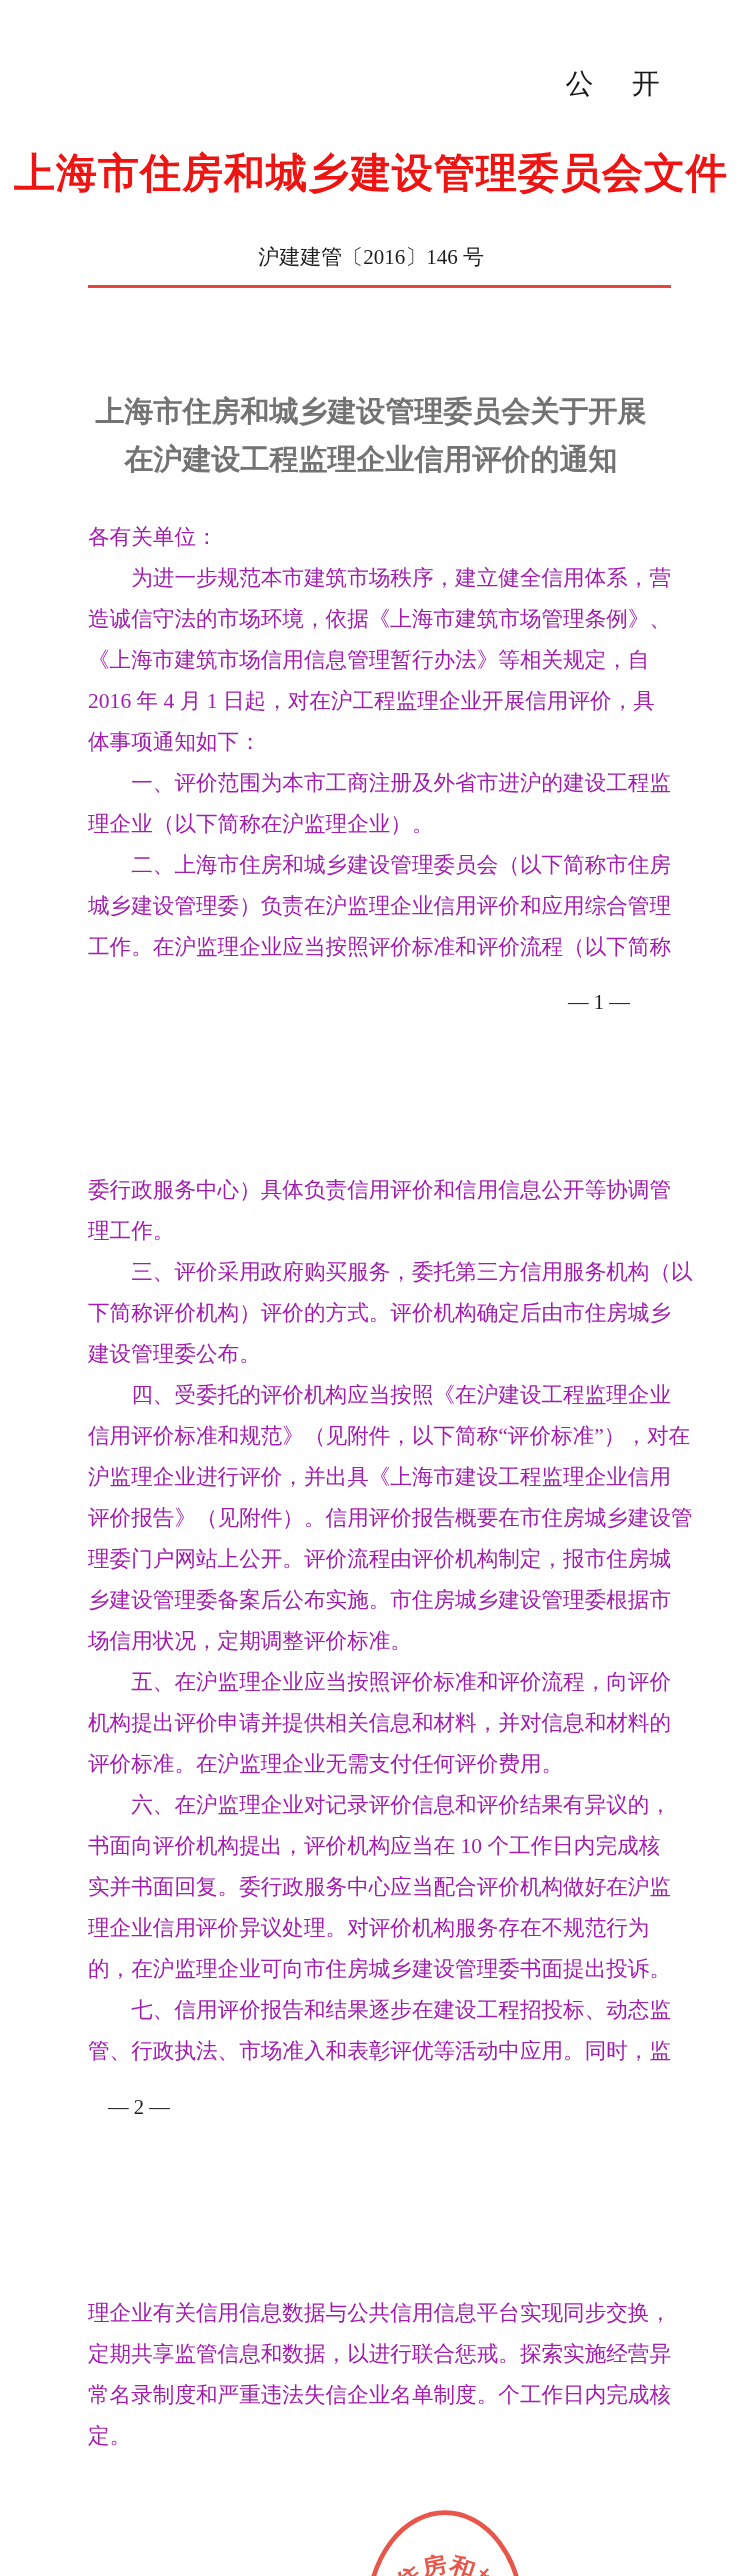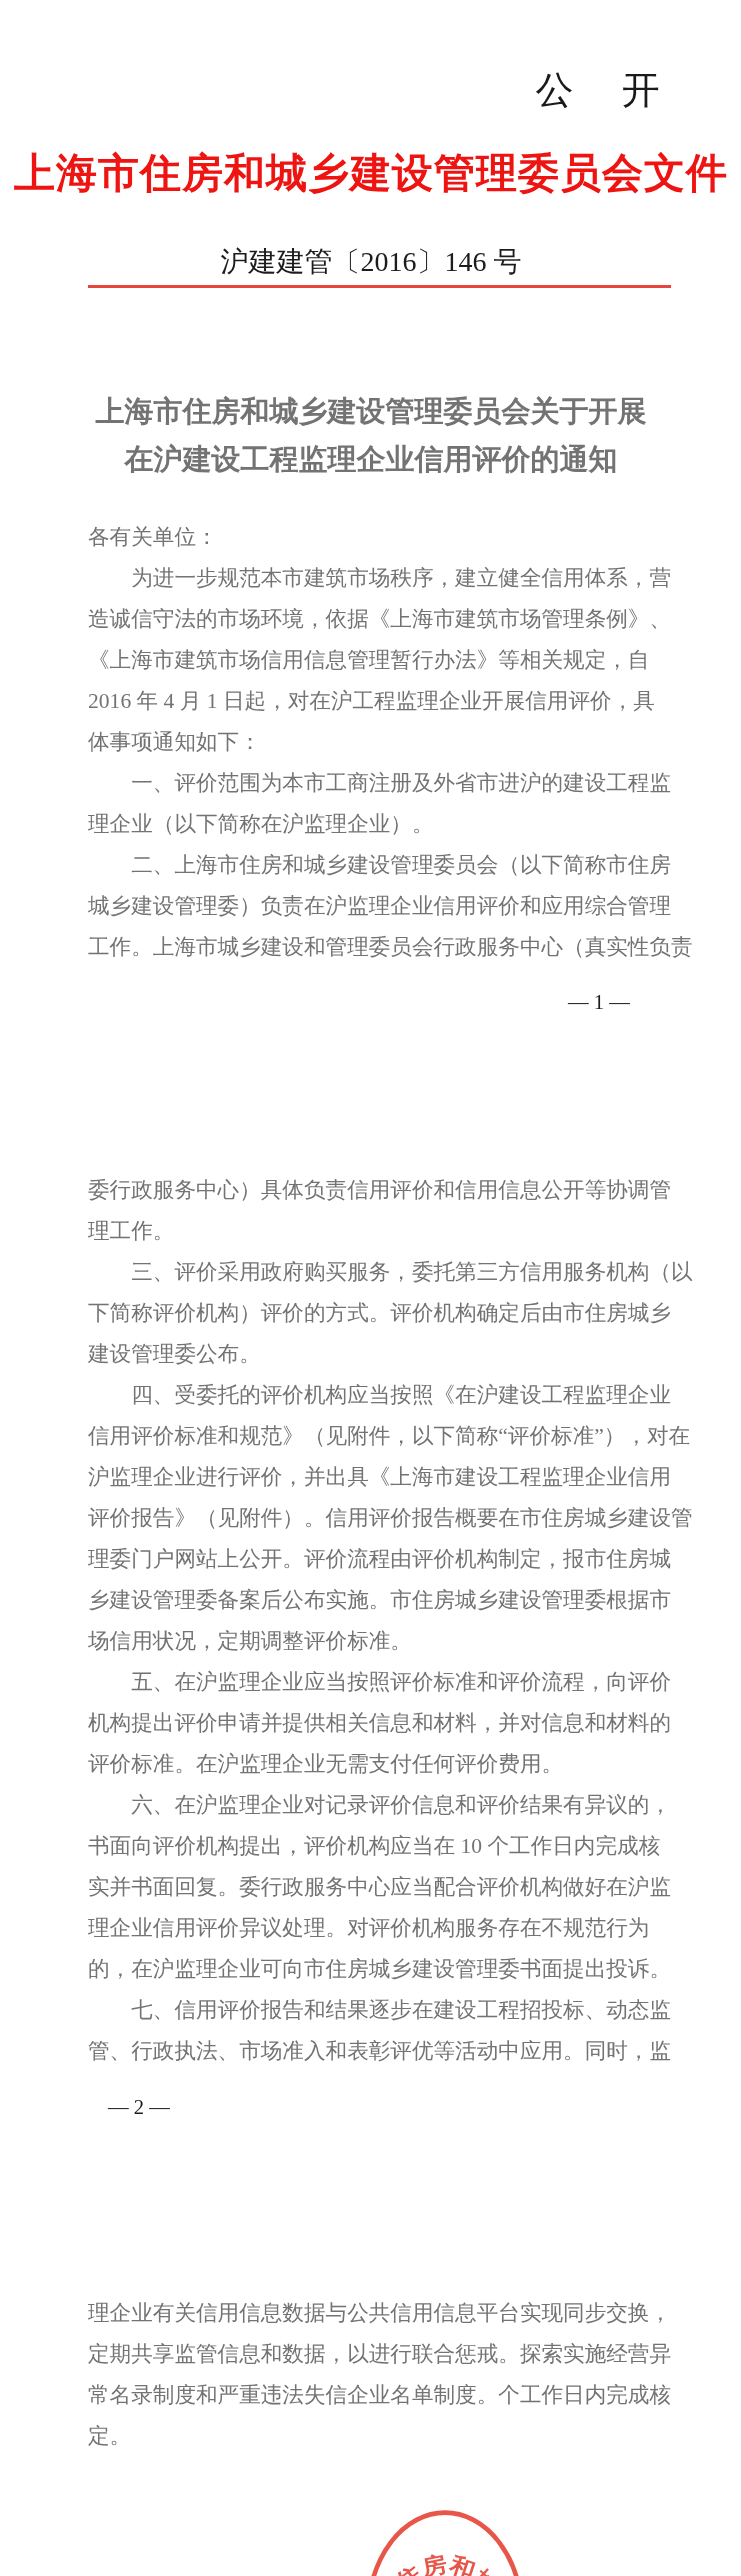--- a/index.html
+++ b/index.html
@@ -9,21 +9,21 @@
     height: 3649px;
     background: #ffffff;
     overflow: hidden;
     font-family: "Liberation Serif", serif;
     color: #1c1c1c;
   }
   .classification {
     position: absolute;
     top: 65px;
     right: 77px;
-    font-size: 38px;
+    font-size: 28px;
     font-weight: 500;
     letter-spacing: 5.2px;
     color: #1a1a1a;
     white-space: nowrap;
     margin-left: 6px;
   }
   .org-title {
     position: absolute;
     top: 146px;
     left: 0;
@@ -35,21 +35,21 @@
     font-family: "Liberation Sans", sans-serif;
     letter-spacing: 1px;
     white-space: nowrap;
   }
   .doc-number {
     position: absolute;
     top: 243px;
     left: 0;
     width: 100%;
     text-align: center;
-    font-size: 28px;
+    font-size: 21px;
     color: #1c1c1c;
     white-space: nowrap;
   }
   .red-rule {
     position: absolute;
     top: 285px;
     left: 88px;
     width: 583px;
     height: 2.6px;
     background: #e8443b;
@@ -65,21 +65,21 @@
     font-weight: bold;
     color: #737373;
     font-family: "Liberation Sans", sans-serif;
     white-space: nowrap;
   }
   .page-body {
     position: absolute;
     left: 88px;
     width: 588px;
     font-size: 21.6px;
-    color: #737373;
+    color: #a21caf;
   }
   .page-body .tline {
     height: 41px;
     line-height: 41px;
     white-space: nowrap;
   }
   #body-page-1 { top: 517px; }
   #body-page-2 { top: 1170px; }
   #body-page-3 { top: 2293px; }
   .page-marker {
@@ -132,21 +132,21 @@
       <div class="tline">各有关单位：</div>
       <div class="tline">　　为进一步规范本市建筑市场秩序，建立健全信用体系，营</div>
       <div class="tline">造诚信守法的市场环境，依据《上海市建筑市场管理条例》、</div>
       <div class="tline">《上海市建筑市场信用信息管理暂行办法》等相关规定，自</div>
       <div class="tline">2016 年 4 月 1 日起，对在沪工程监理企业开展信用评价，具</div>
       <div class="tline">体事项通知如下：</div>
       <div class="tline">　　一、评价范围为本市工商注册及外省市进沪的建设工程监</div>
       <div class="tline">理企业（以下简称在沪监理企业）。</div>
       <div class="tline">　　二、上海市住房和城乡建设管理委员会（以下简称市住房</div>
       <div class="tline">城乡建设管理委）负责在沪监理企业信用评价和应用综合管理</div>
-      <div class="tline">工作。上海市城乡建设和管理委员会行政服务中心（真实性负责</div>
+      <div class="tline">工作。在沪监理企业应当按照评价标准和评价流程（以下简称</div>
     </div>
   <div id="page-marker-1" class="page-marker">— 1 —</div>
 
   <div id="body-page-2" class="page-body">
       <div class="tline">委行政服务中心）具体负责信用评价和信用信息公开等协调管</div>
       <div class="tline">理工作。</div>
       <div class="tline">　　三、评价采用政府购买服务，委托第三方信用服务机构（以</div>
       <div class="tline">下简称评价机构）评价的方式。评价机构确定后由市住房城乡</div>
       <div class="tline">建设管理委公布。</div>
       <div class="tline">　　四、受委托的评价机构应当按照《在沪建设工程监理企业</div>

